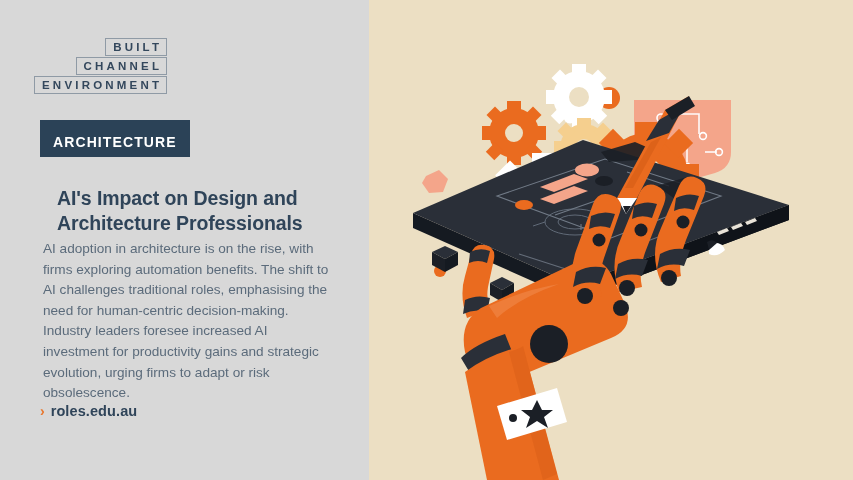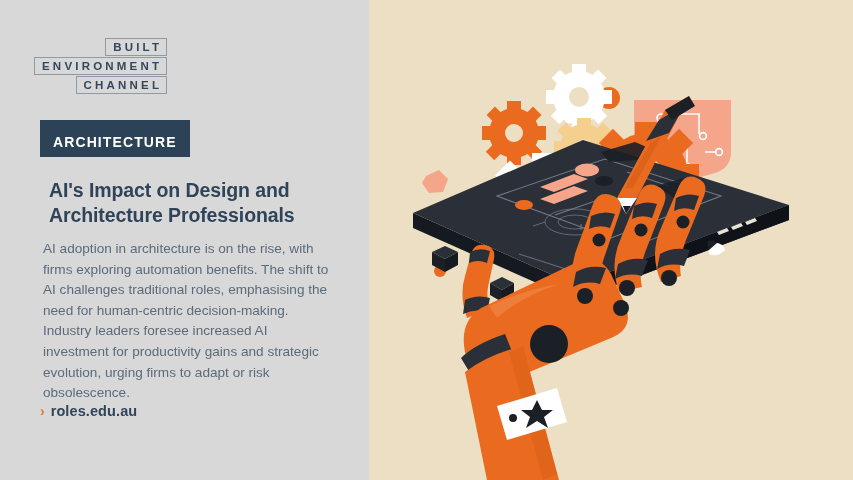--- a/index.html
+++ b/index.html
@@ -65,21 +65,21 @@
   .headline {
     position: absolute;
     left: 41px;
     top: 170px;
     width: 300px;
     color: #2f4459;
     font-size: 19.5px;
     font-weight: 700;
     line-height: 25px;
     letter-spacing: -0.1px;
-    margin: 8px;
+    margin: 16px;
   }
   
   .body-copy {
     position: absolute;
     left: 41px;
     top: 237px;
     width: 288px;
     color: #5b6b7b;
     font-size: 13.6px;
     font-weight: 400;
@@ -126,22 +126,22 @@
 </style>
 </head>
 <body>
 
 <div id="canvas">
 
   <div class="left-panel">
 
     <div class="logo">
       <div class="logo-line">BUILT</div>
+      <div class="logo-line">CHANNEL</div>
       <div class="logo-line">ENVIRONMENT</div>
-      <div class="logo-line">CHANNEL</div>
     </div>
 
     <div class="badge">ARCHITECTURE</div>
 
     <h1 class="headline">AI's Impact on Design and Architecture Professionals</h1>
 
     <p class="body-copy">AI adoption in architecture is on the rise, with firms exploring automation benefits. The shift to AI challenges traditional roles, emphasising the need for human-centric decision-making. Industry leaders foresee increased AI investment for productivity gains and strategic evolution, urging firms to adapt or risk obsolescence.</p>
 
     <div class="link-row">
       <span class="link-chevron">›</span>

